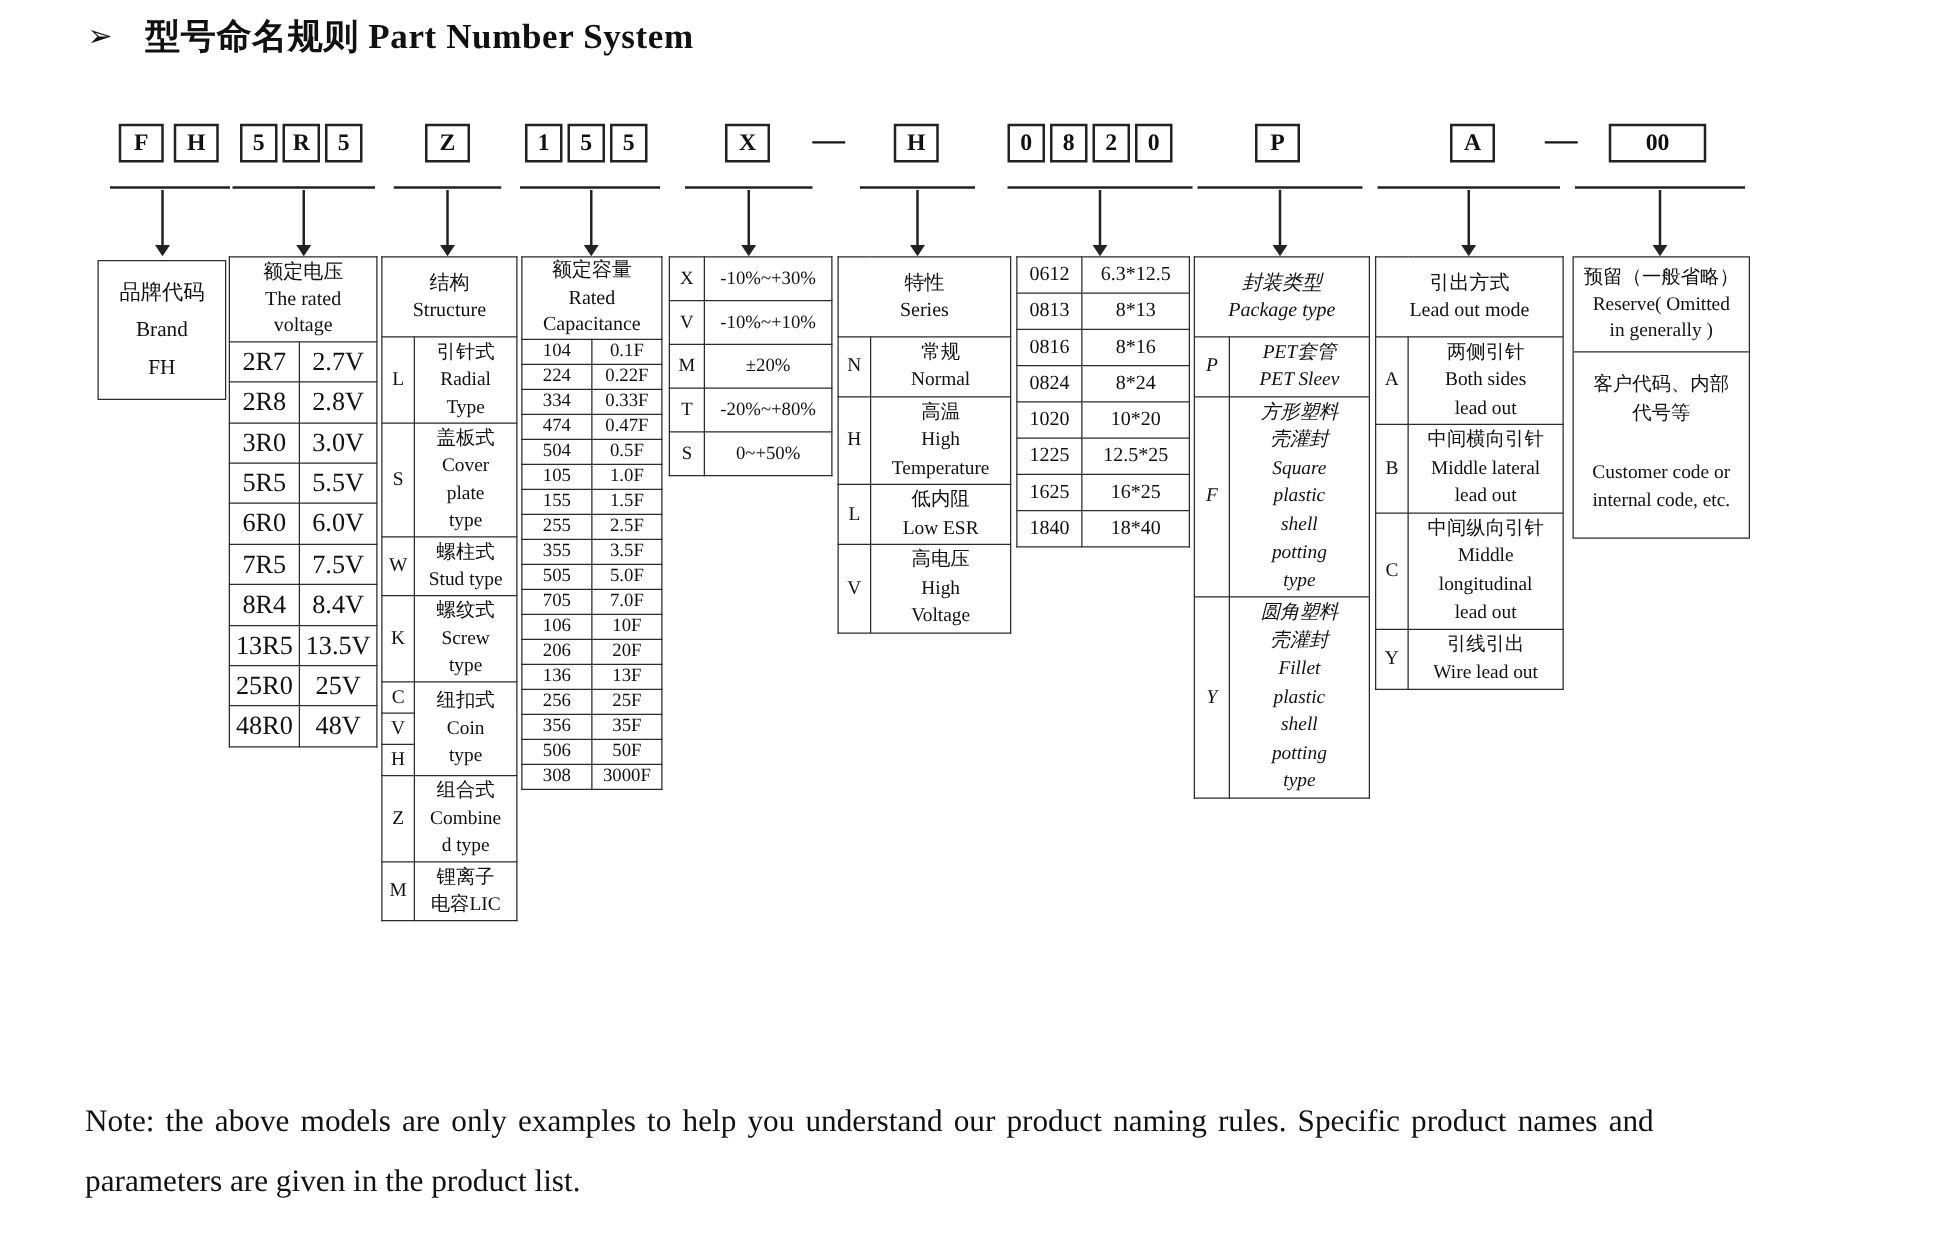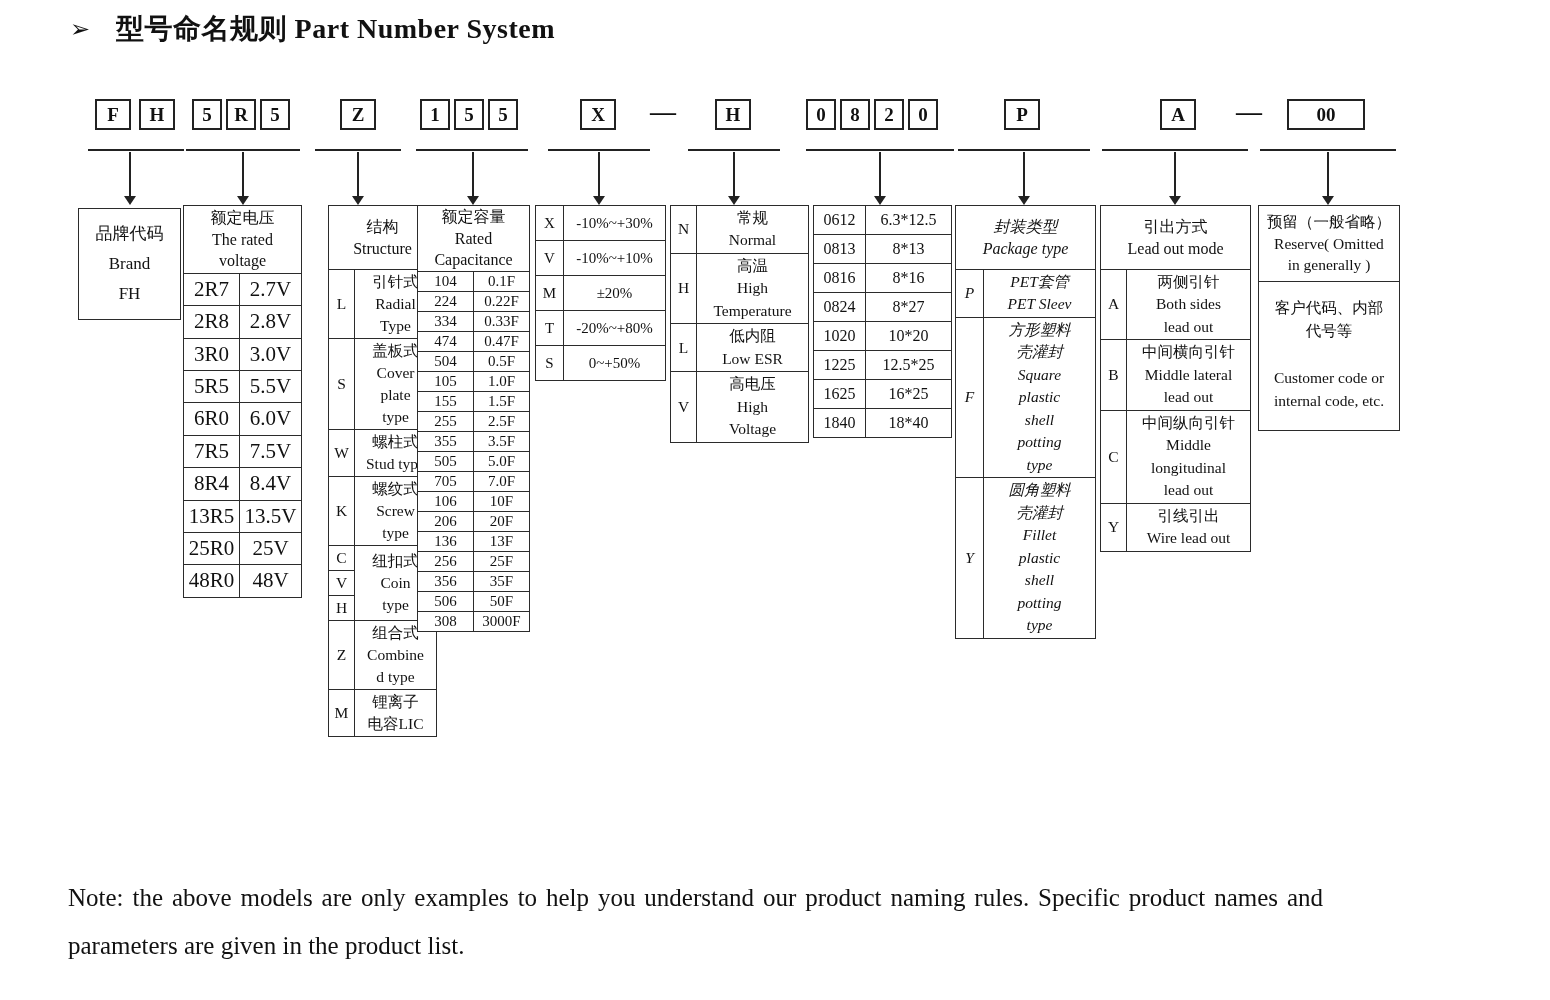--- a/index.html
+++ b/index.html
@@ -33,21 +33,21 @@
   
   table.tbl { position:absolute; border-collapse:collapse; table-layout:fixed; background:#fff; }
   .tbl td { border:1.5px solid #2b2b2b; text-align:center; vertical-align:middle;
             padding:1px 2px; font-size:15.5px; line-height:1.4; }
   .tbl .hdr { height:64px; font-size:16px; line-height:1.35; white-space:pre-line; }
   .ml { white-space:pre-line; }
 
   .t-voltage { left:183px; top:205px; width:118px; }
   .t-voltage td { height:29px; font-size:21px; }
 
-  .t-structure { left:305px; top:205px; width:108px;margin-left:23px; }
+  .t-structure { left:305px; top:205px; width:108px; }
   .t-structure td { line-height:1.42; }
 
   .t-cap { left:417px; top:205px; width:112px; }
   .t-cap td { height:20px; font-size:15px; line-height:1.25; padding:0 2px; }
   .t-cap .hdr { height:64px; font-size:16px; }
 
   .t-err { left:535px; top:205px; width:130px; }
   .t-err td { height:35px; font-size:15px; }
   .t-err .hdr { font-size:15px; }
 
@@ -403,20 +403,24 @@
         </tr>
   </tbody>
     </table>
 
   <table class="tbl t-series">
     <colgroup>
         <col style="width:26px">
         <col style="width:112px">
       </colgroup>
     <tbody>
+        <tr>
+          <td colspan="2" class="hdr">特性
+Series</td>
+        </tr>
     <tr>
           <td>N</td>
           <td class="ml">常规
 Normal</td>
         </tr>
     <tr>
           <td>H</td>
           <td class="ml">高温
 High
 Temperature</td>
@@ -448,21 +452,21 @@
     <tr>
           <td>0813</td>
           <td>8*13</td>
         </tr>
     <tr>
           <td>0816</td>
           <td>8*16</td>
         </tr>
     <tr>
           <td>0824</td>
-          <td>8*27</td>
+          <td>8*24</td>
         </tr>
     <tr>
           <td>1020</td>
           <td>10*20</td>
         </tr>
     <tr>
           <td>1225</td>
           <td>12.5*25</td>
         </tr>
     <tr>

